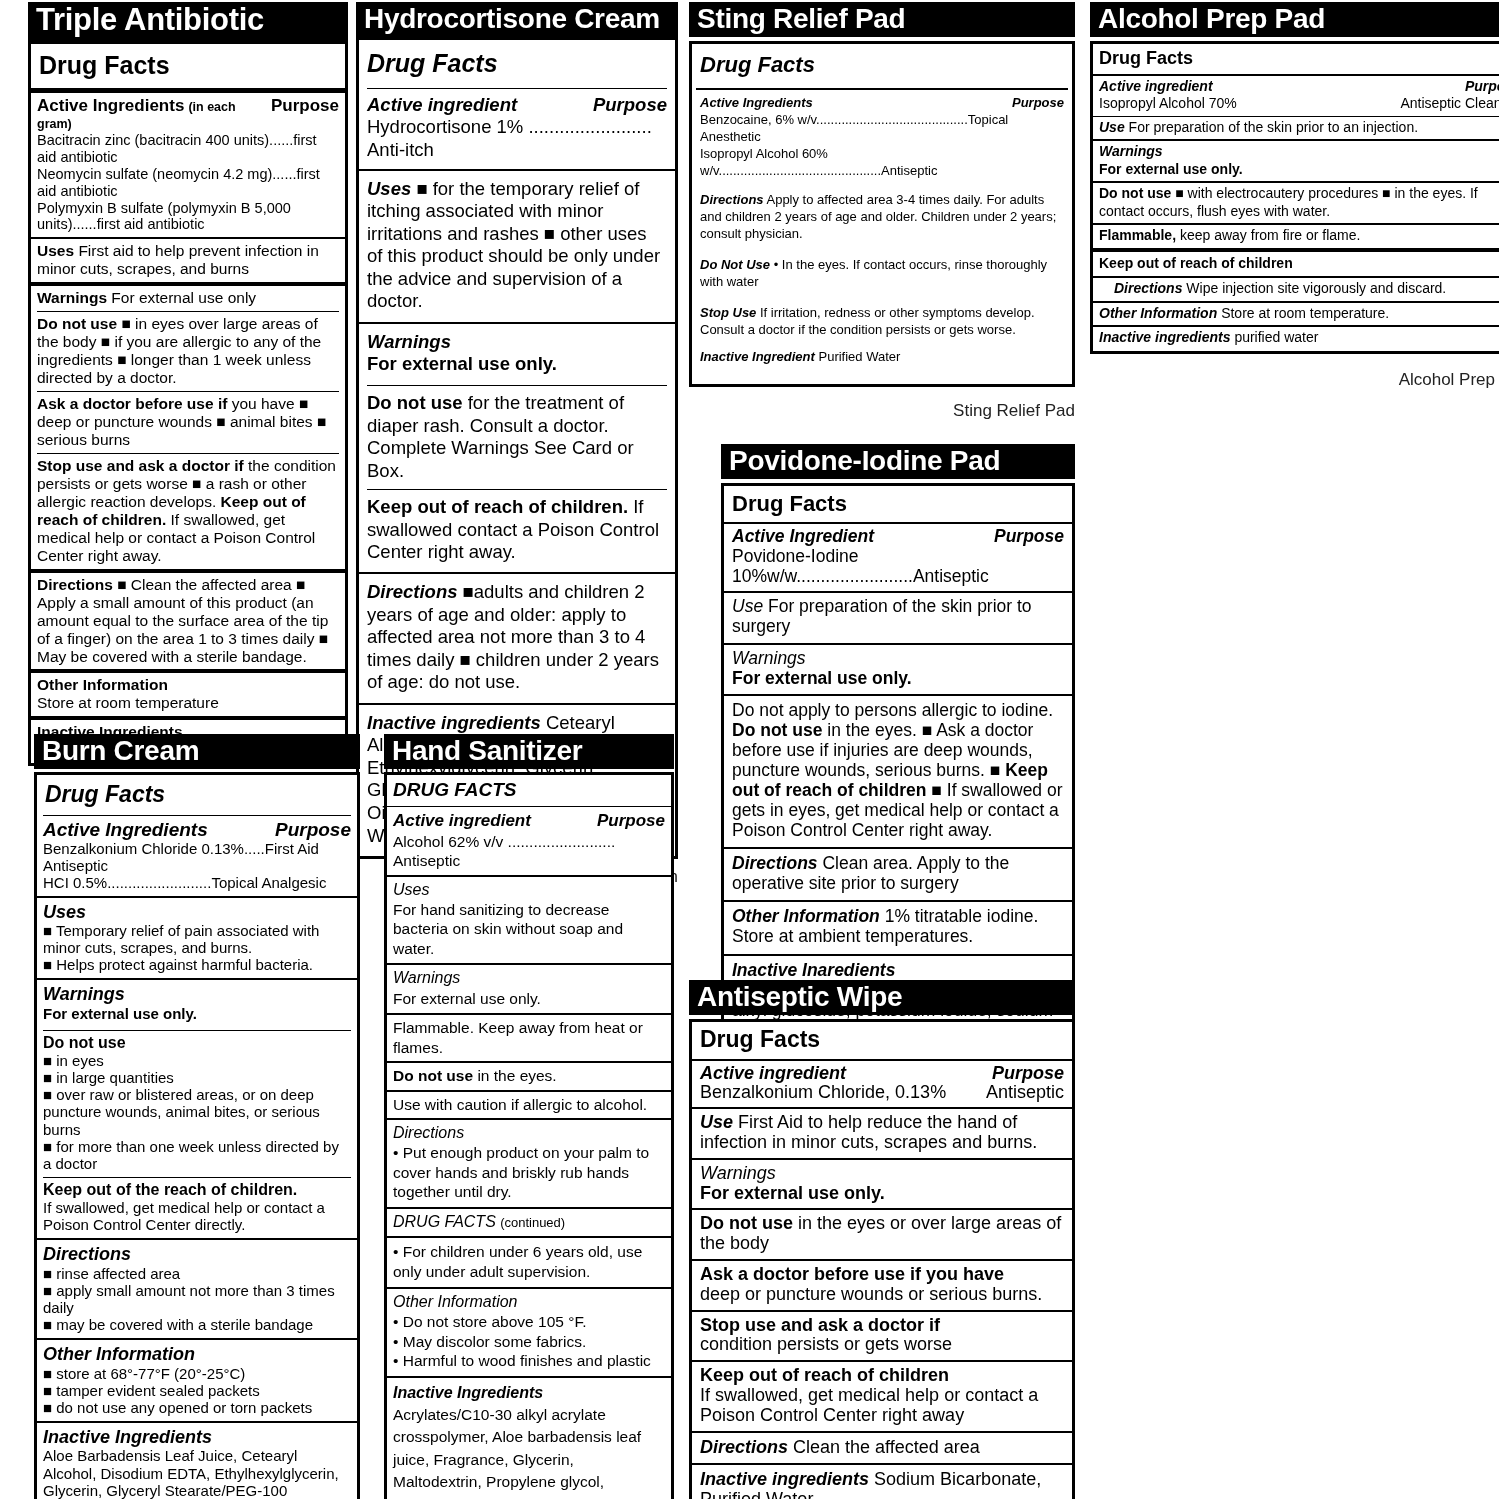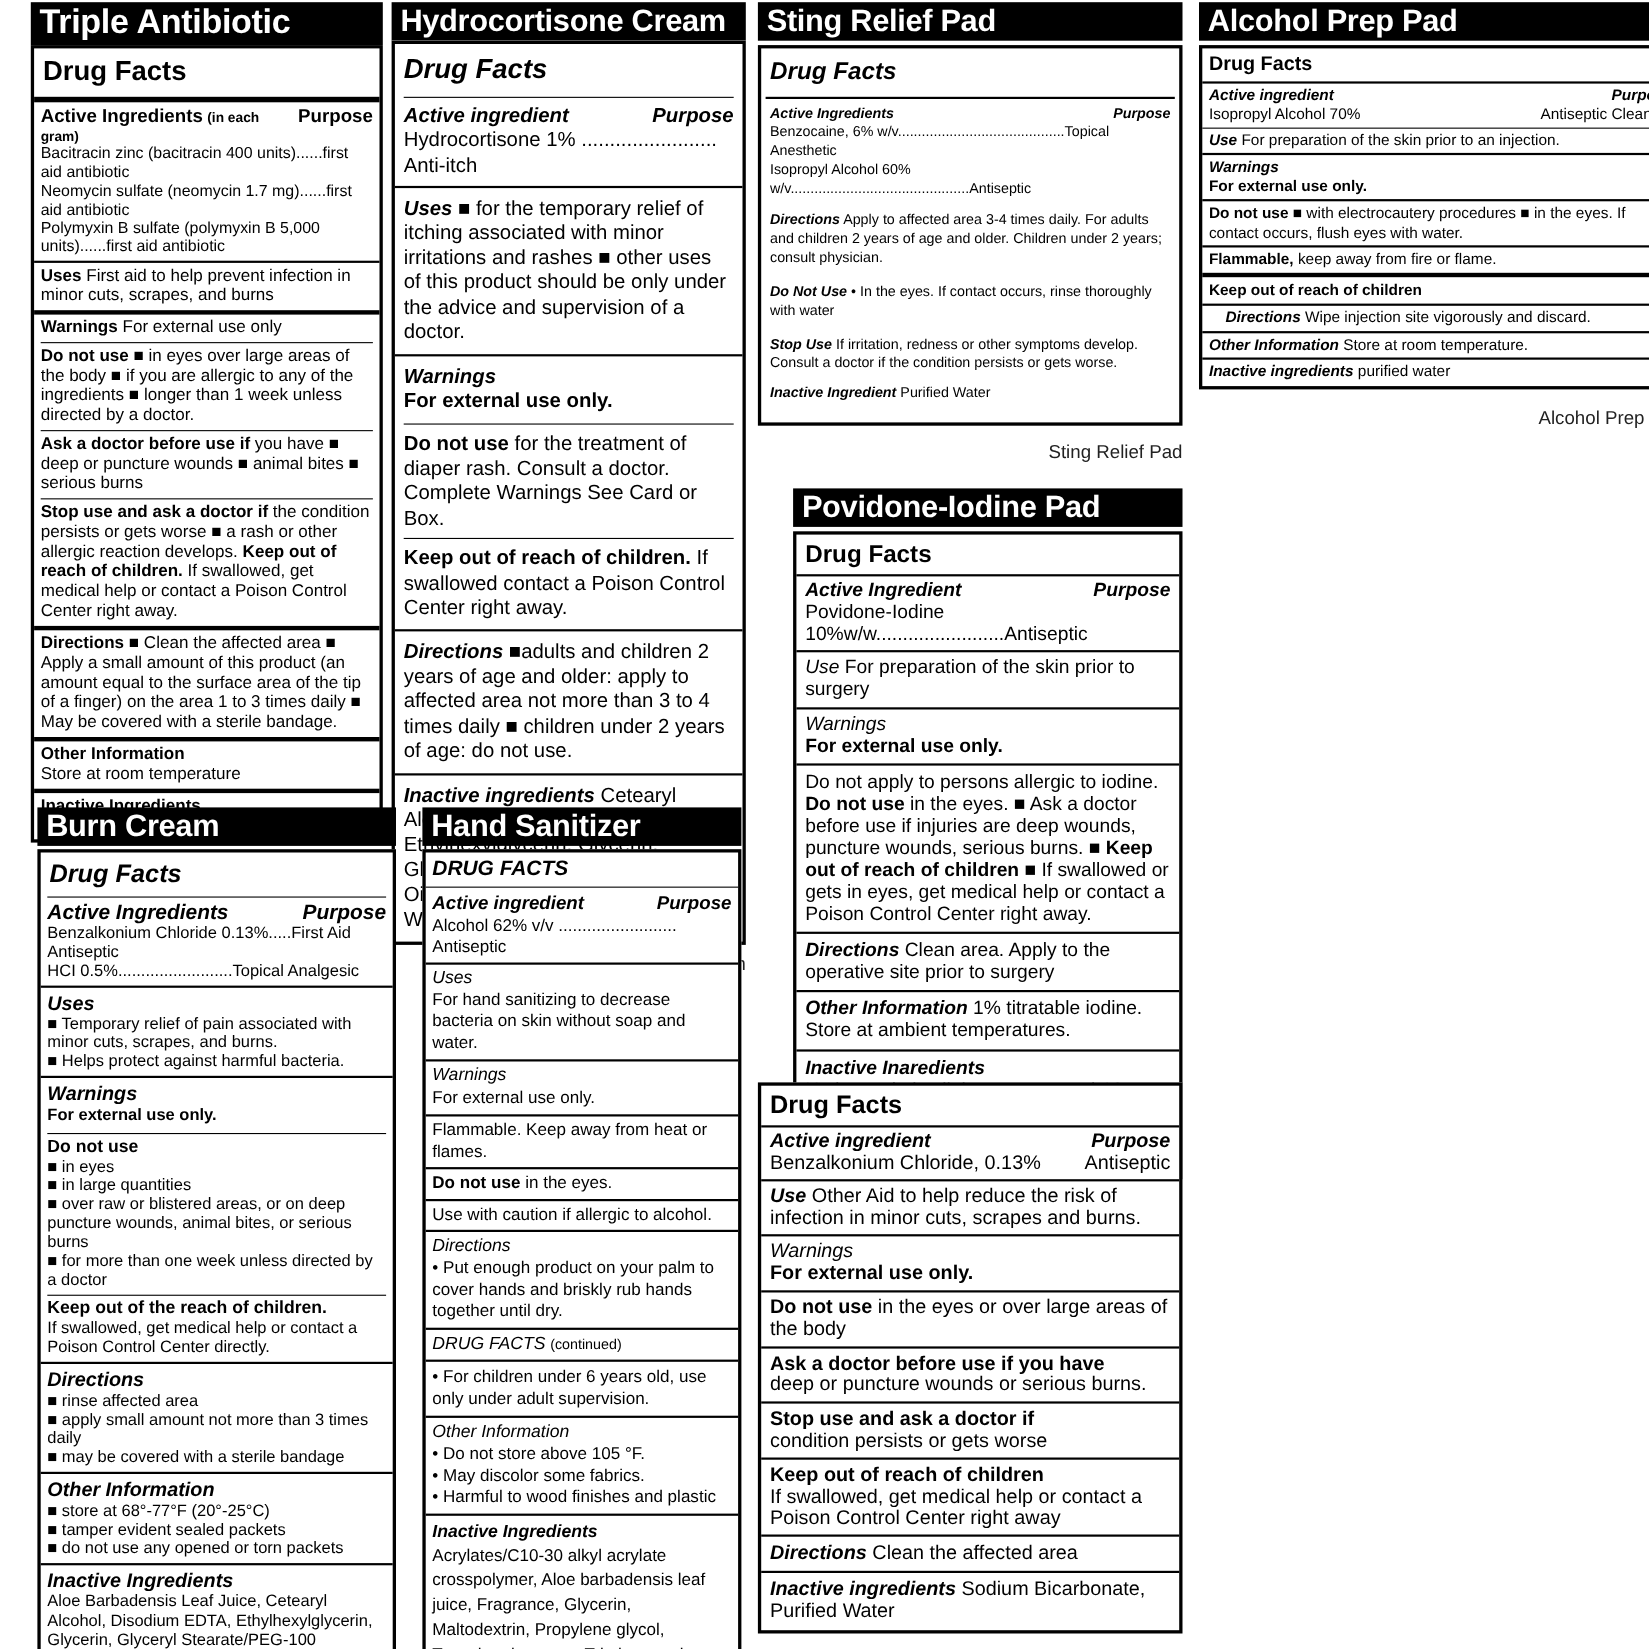--- a/index.html
+++ b/index.html
@@ -84,21 +84,21 @@
     <div class="dftitle">Drug Facts</div>
     <div class="hr-thick"></div>
 
     <div class="blk">
       <div class="row">
         <div><span class="b lbl">Active Ingredients</span>
           <span class="b" style="font-size:12.5px">(in each gram)</span></div>
         <div class="b lbl">Purpose</div>
       </div>
       <div>Bacitracin zinc (bacitracin 400 units)......first aid antibiotic</div>
-      <div>Neomycin sulfate (neomycin 1.7 mg)......first aid antibiotic</div>
+      <div>Neomycin sulfate (neomycin 4.2 mg)......first aid antibiotic</div>
       <div>Polymyxin B sulfate (polymyxin B 5,000 units)......first aid antibiotic</div>
     </div>
     <div class="hr-med"></div>
 
     <div class="blk" style="font-size:15.5px">
       <span class="b">Uses</span>
       <span>First aid to help prevent infection in minor cuts, scrapes, and burns</span>
     </div>
     <div class="hr-thick2"></div>
 
@@ -359,39 +359,40 @@
 
     <div class="blk" style="padding:5px 8px 8px">
       <div class="bi">Inactive Inaredients</div>
       <div>Hydroxyethyl cellulose, nonoxynol-10, alkyl glucoside, potassium iodide, sodium hydroxide, glycerin, citric acid, purified water</div>
     </div>
   </div>
   <div class="caption" style="padding-top:12px">Povidone-Iodine Pad</div>
 </div>
 
 <div class="panel" id="p-antiseptic">
+  <div class="titlebar t-md">Antiseptic Wipe</div>
   <div class="dfbox" style="margin-top:4px">
     <div class="dftitle">Drug Facts</div>
     <div class="hr-med"></div>
 
     <div class="blk" style="padding:3px 8px 4px">
       <div class="row">
         <div class="bi">Active ingredient</div>
         <div class="bi">Purpose</div>
       </div>
       <div class="row">
         <div>Benzalkonium Chloride, 0.13%</div>
         <div>Antiseptic</div>
       </div>
     </div>
     <div class="hr-med"></div>
 
     <div class="blk" style="padding:4px 8px 5px">
       <span class="bi">Use</span>
-      <span>Other Aid to help reduce the risk of infection in minor cuts, scrapes and burns.</span>
+      <span>First Aid to help reduce the hand of infection in minor cuts, scrapes and burns.</span>
     </div>
     <div class="hr-med"></div>
 
     <div class="blk" style="padding:4px 8px 5px">
       <div class="i">Warnings</div>
       <div class="b">For external use only.</div>
     </div>
     <div class="hr-med"></div>
 
     <div class="blk" style="padding:4px 8px 5px">

